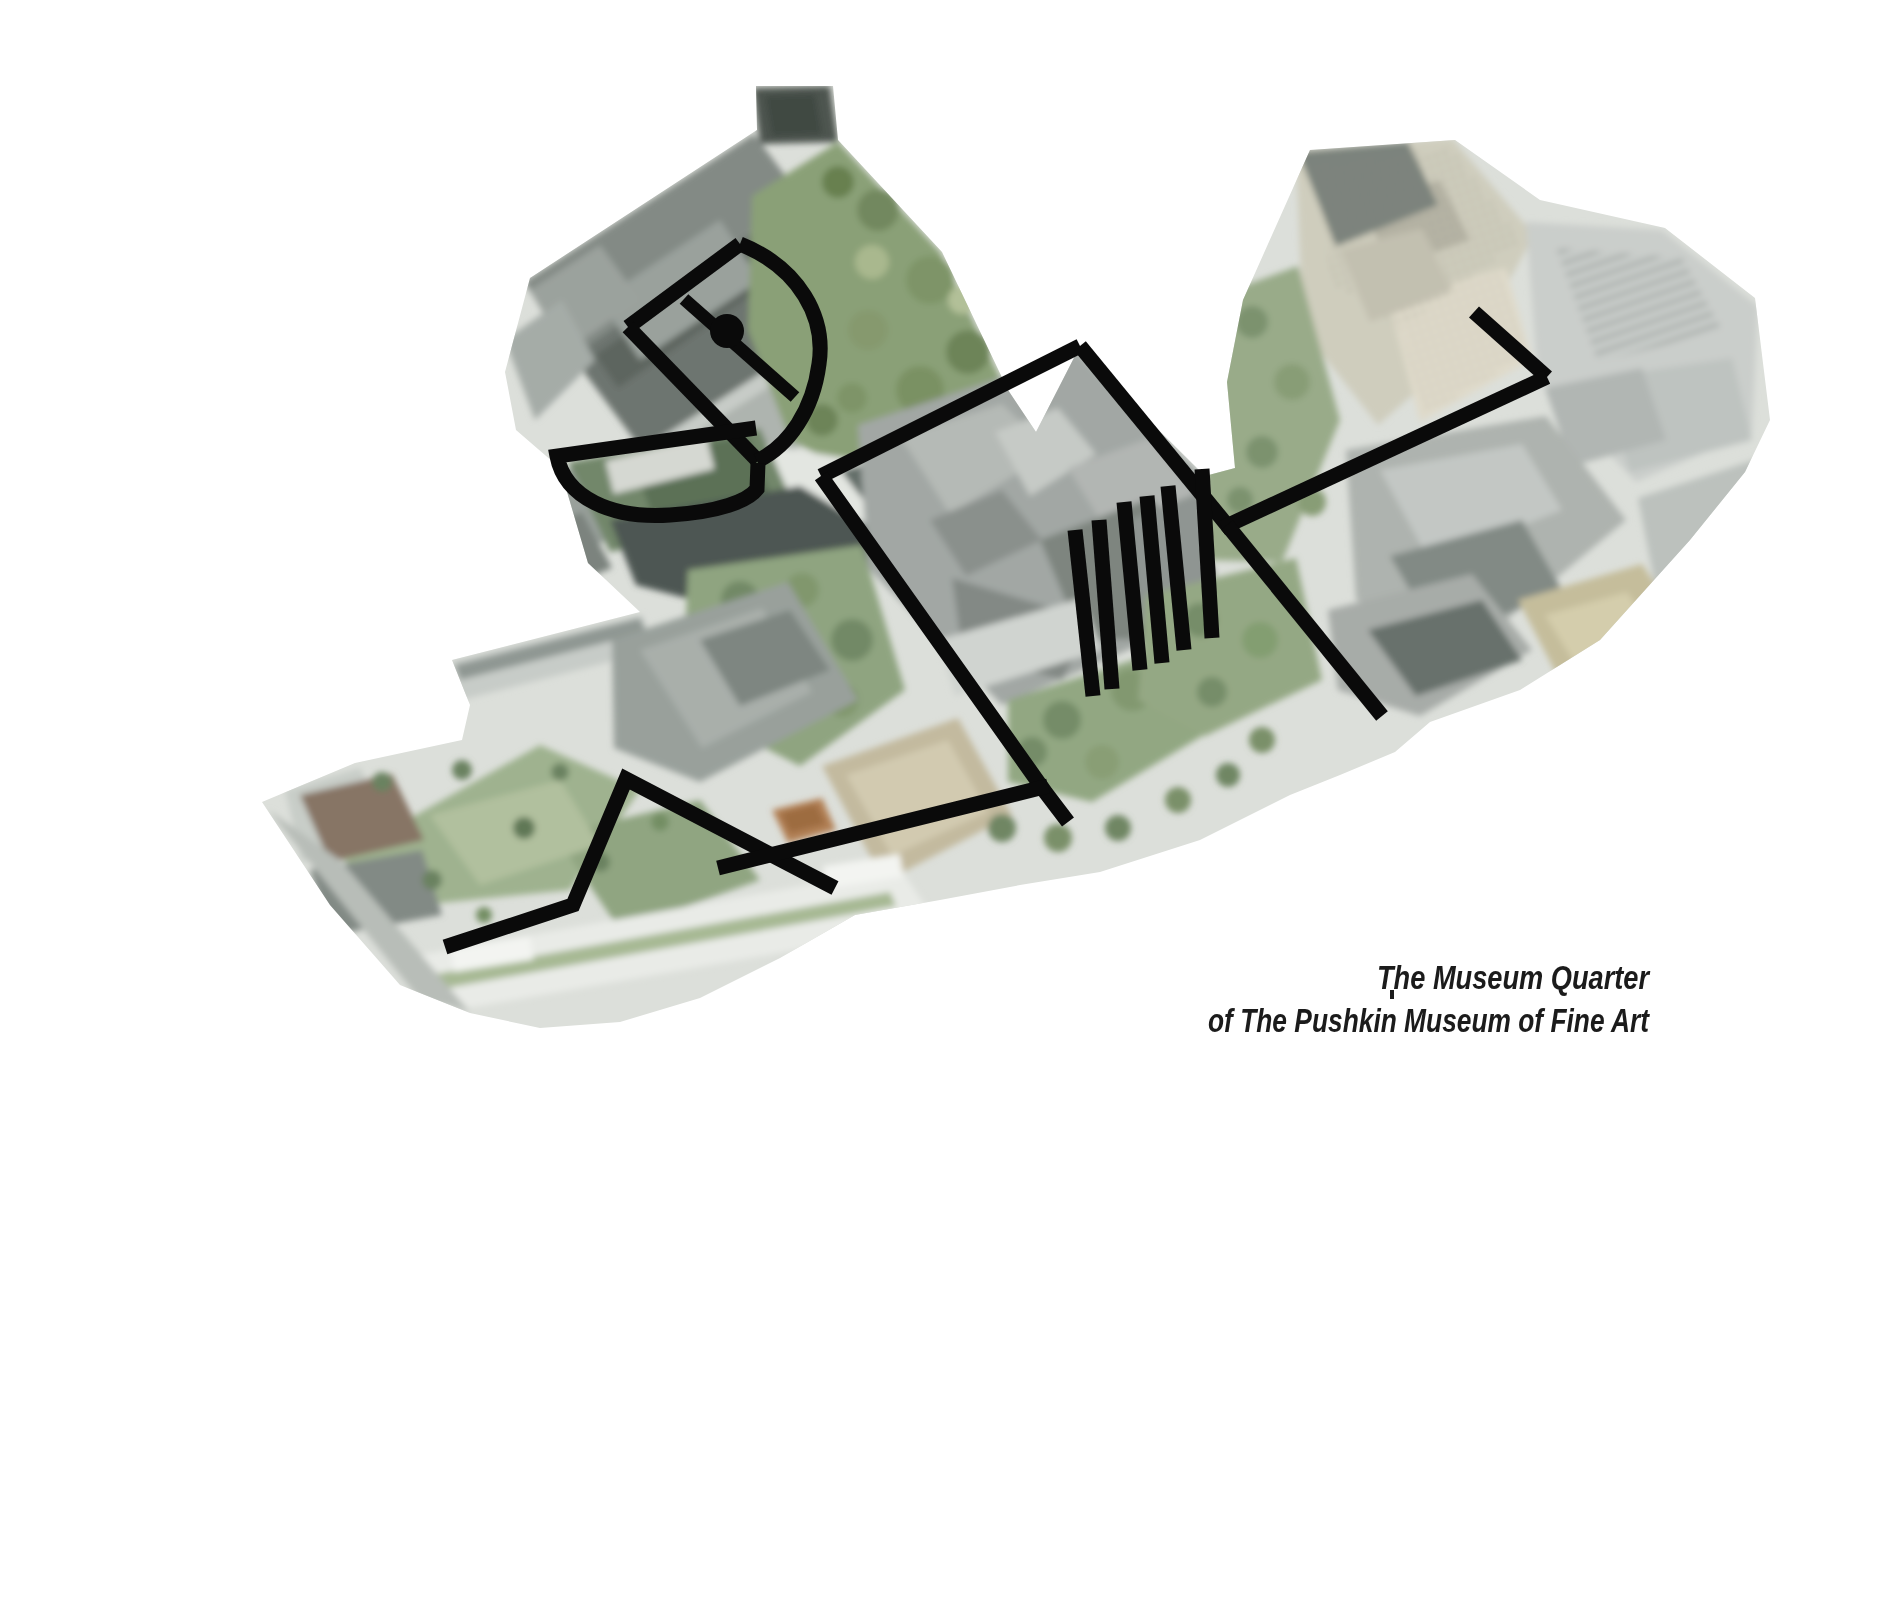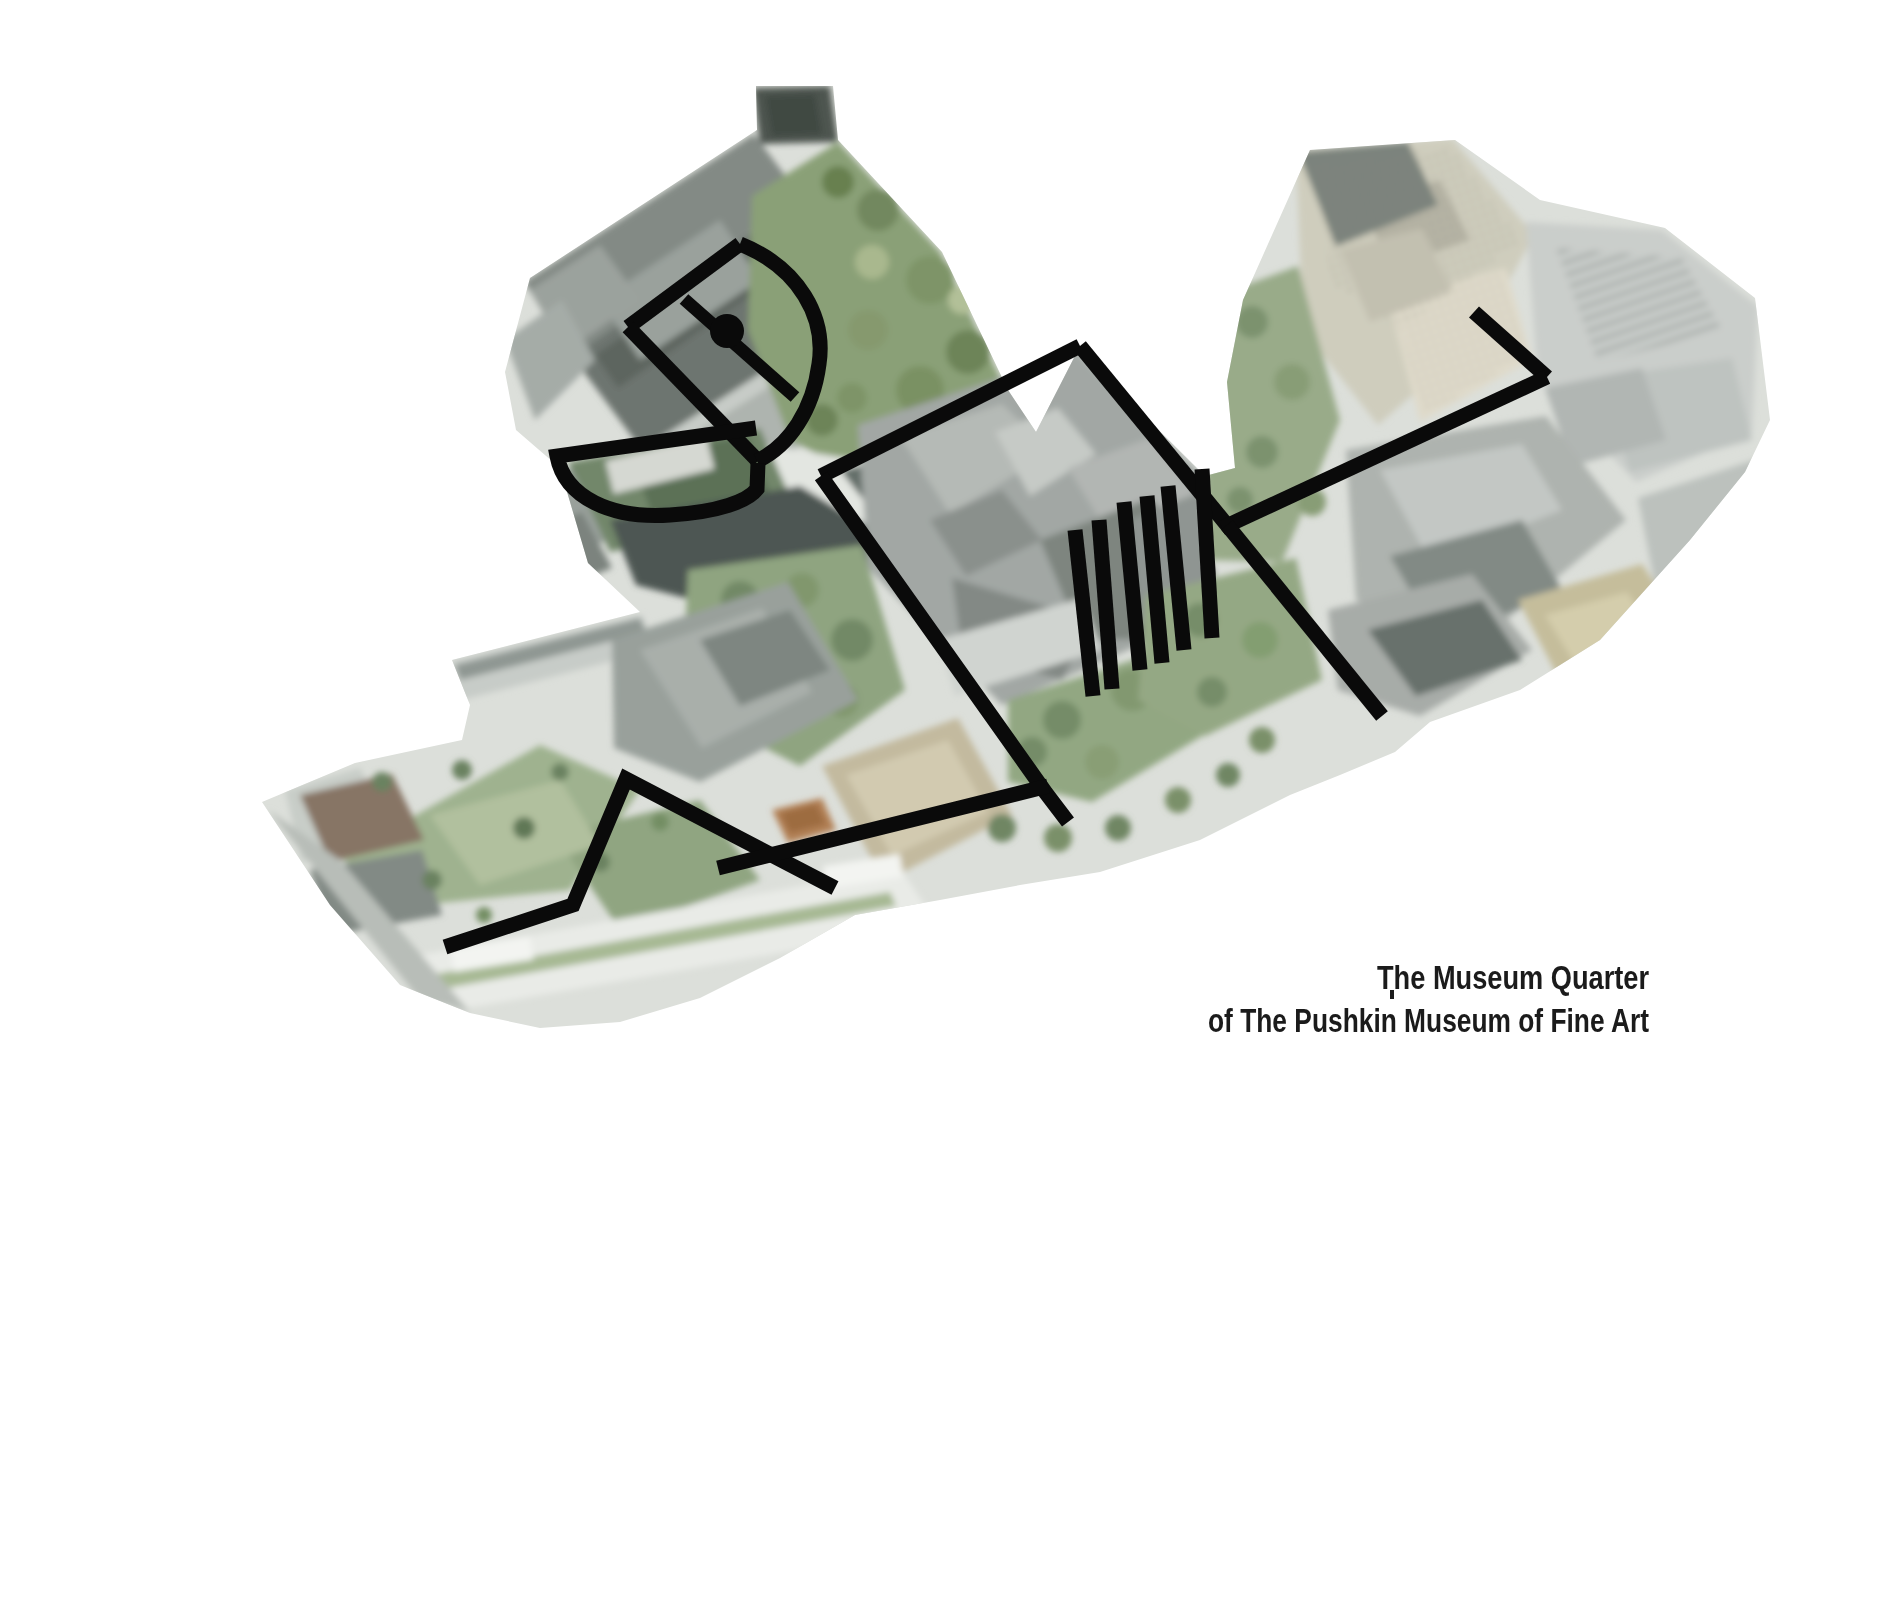--- a/index.html
+++ b/index.html
@@ -1,16 +1,16 @@
 <!DOCTYPE html>
 <html><head><meta charset="utf-8">
 <style>
 html,body{margin:0;padding:0;background:#ffffff;}
 #page{position:relative;width:1900px;height:1119px;background:#fde047;overflow:hidden;
-font-family:"Liberation Sans", sans-serif;}
+font-family:"Liberation Sans", sans-serif;font-style:italic;}
 </style></head>
 <body>
 <div id="page">
 <svg width="1900" height="1599" viewBox="0 0 1900 1599">
 <defs>
 <clipPath id="island">
   <polygon points="530,278 757,130 756,86 833,86 838,140 942,252 1008,390 1036,432 1078,350 1205,476 1235,468 1227,382 1243,300 1310,150 1455,140 1540,200 1665,228 1755,298 1770,420 1745,472 1690,540 1600,640 1520,690 1430,722 1395,752 1340,775 1290,795 1200,840 1100,872 1020,885 940,900 855,915 780,958 700,998 620,1022 540,1028 470,1013 400,985 330,905 262,802 355,763 462,740 470,705 452,660 640,612 588,563 560,468 516,430 505,372"></polygon>
 </clipPath>
         <filter id="soft" x="-10%" y="-10%" width="120%" height="120%">
   <feGaussianBlur stdDeviation="3"></feGaussianBlur>

